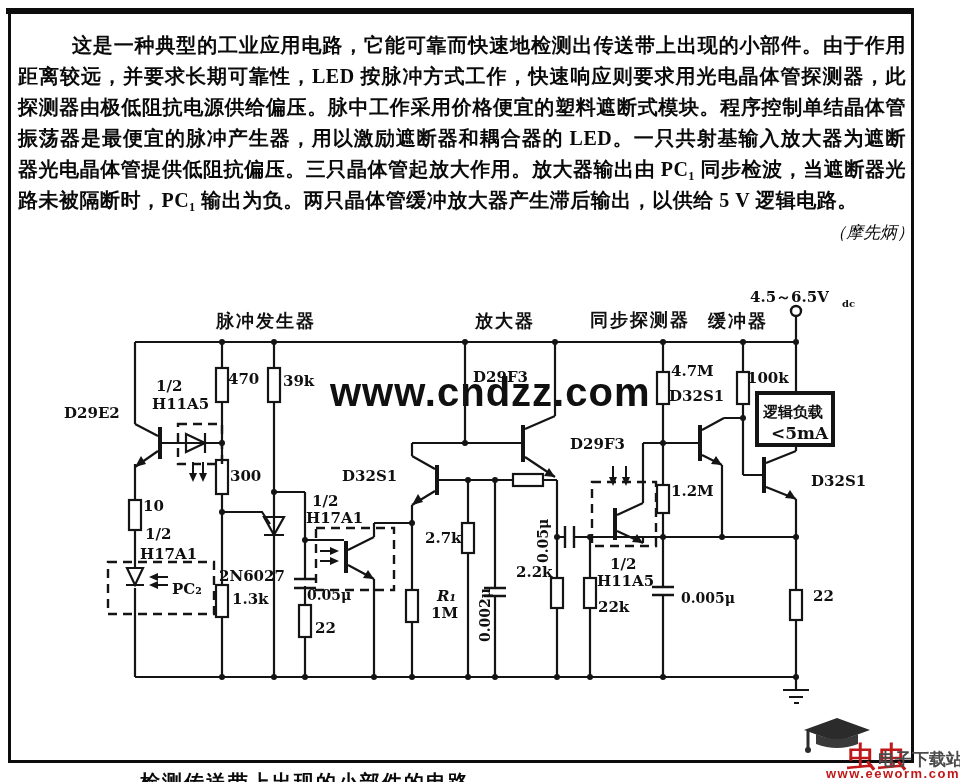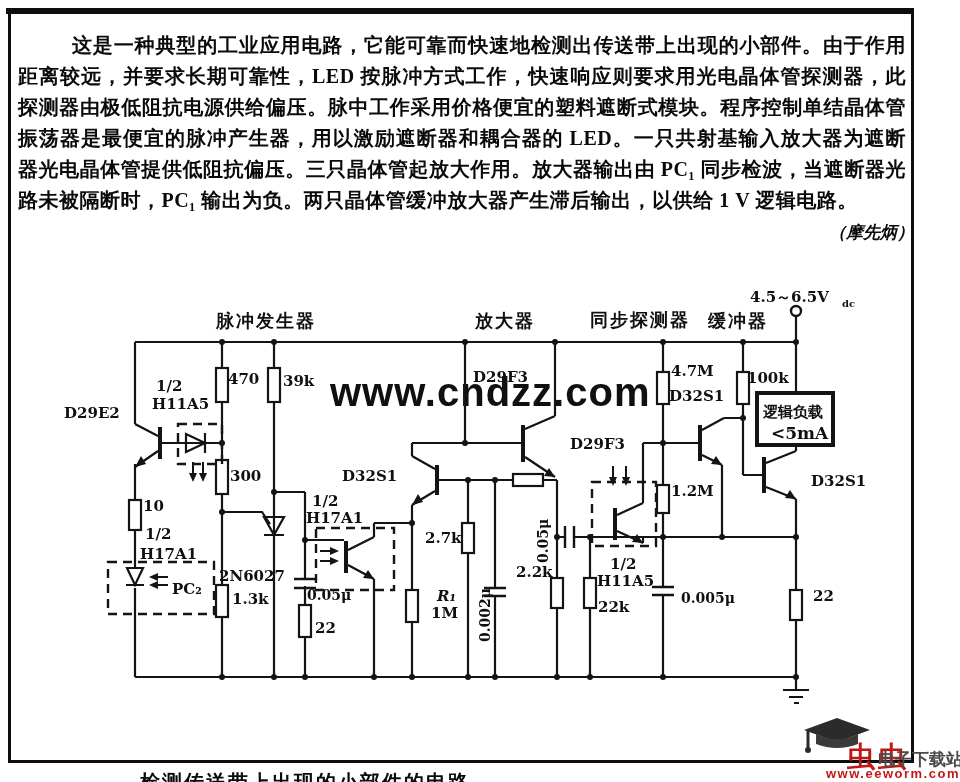--- a/index.html
+++ b/index.html
@@ -12,21 +12,21 @@
   #frame-top{left:6px;top:8px;width:908px;height:6px;}
   #frame-left{left:8px;top:8px;width:3px;height:755px;}
   #frame-right{left:911px;top:8px;width:3px;height:755px;}
   #frame-bottom{left:8px;top:760px;width:906px;height:3px;}
   .intro{
     position:absolute;left:18px;top:30px;width:888px;
     font-size:20px;line-height:31px;font-weight:bold;color:#0a0a0a;
     text-align:justify;text-indent:54px;letter-spacing:.5px;
   }
   .attribution{
-    position:absolute;left:829px;top:221px;font-size:17px;font-weight:bold;
+    position:absolute;left:829px;top:221px;font-size:17px;font-weight:normal;
     font-style:italic;color:#0a0a0a;white-space:nowrap;
   }
   .caption{
     position:absolute;left:140px;top:769px;font-size:20px;font-weight:bold;
     color:#0a0a0a;white-space:nowrap;letter-spacing:2px;
   }
   svg text{
     font-family:"DejaVu Serif","Liberation Serif",serif;
     font-weight:bold;fill:#101010;
   }
@@ -50,21 +50,21 @@
   .logo .cap{position:absolute;left:12px;top:16px;}
 </style>
 </head>
 <body>
 
 <div class="frame" id="frame-top"></div>
 <div class="frame" id="frame-left"></div>
 <div class="frame" id="frame-right"></div>
 <div class="frame" id="frame-bottom"></div>
 
-<div class="intro">这是一种典型的工业应用电路，它能可靠而快速地检测出传送带上出现的小部件。由于作用距离较远，并要求长期可靠性，LED 按脉冲方式工作，快速响应则要求用光电晶体管探测器，此探测器由极低阻抗电源供给偏压。脉中工作采用价格便宜的塑料遮断式模块。程序控制单结晶体管振荡器是最便宜的脉冲产生器，用以激励遮断器和耦合器的 LED。一只共射基输入放大器为遮断器光电晶体管提供低阻抗偏压。三只晶体管起放大作用。放大器输出由 PC₁ 同步检波，当遮断器光路未被隔断时，PC₁ 输出为负。两只晶体管缓冲放大器产生滞后输出，以供给 1 V 逻辑电路。</div>
+<div class="intro">这是一种典型的工业应用电路，它能可靠而快速地检测出传送带上出现的小部件。由于作用距离较远，并要求长期可靠性，LED 按脉冲方式工作，快速响应则要求用光电晶体管探测器，此探测器由极低阻抗电源供给偏压。脉中工作采用价格便宜的塑料遮断式模块。程序控制单结晶体管振荡器是最便宜的脉冲产生器，用以激励遮断器和耦合器的 LED。一只共射基输入放大器为遮断器光电晶体管提供低阻抗偏压。三只晶体管起放大作用。放大器输出由 PC₁ 同步检波，当遮断器光路未被隔断时，PC₁ 输出为负。两只晶体管缓冲放大器产生滞后输出，以供给 5 V 逻辑电路。</div>
 <div class="attribution">（摩先炳）</div>
 <div class="caption">检测传送带上出现的小部件的电路</div>
 
 <svg width="960" height="782" viewBox="0 0 960 782" style="position:absolute;left:0;top:0;">
 
   <text x="330" y="406" font-size="40" fill="#d9d9d9" font-weight="normal" letter-spacing="1" style="font-family:'Liberation Sans',sans-serif">www.cndzz.com</text>
 
   <g stroke="#141414" stroke-width="2.2" fill="none">
 
     <path d="M135 342 H796 M135 677 H798"></path>

